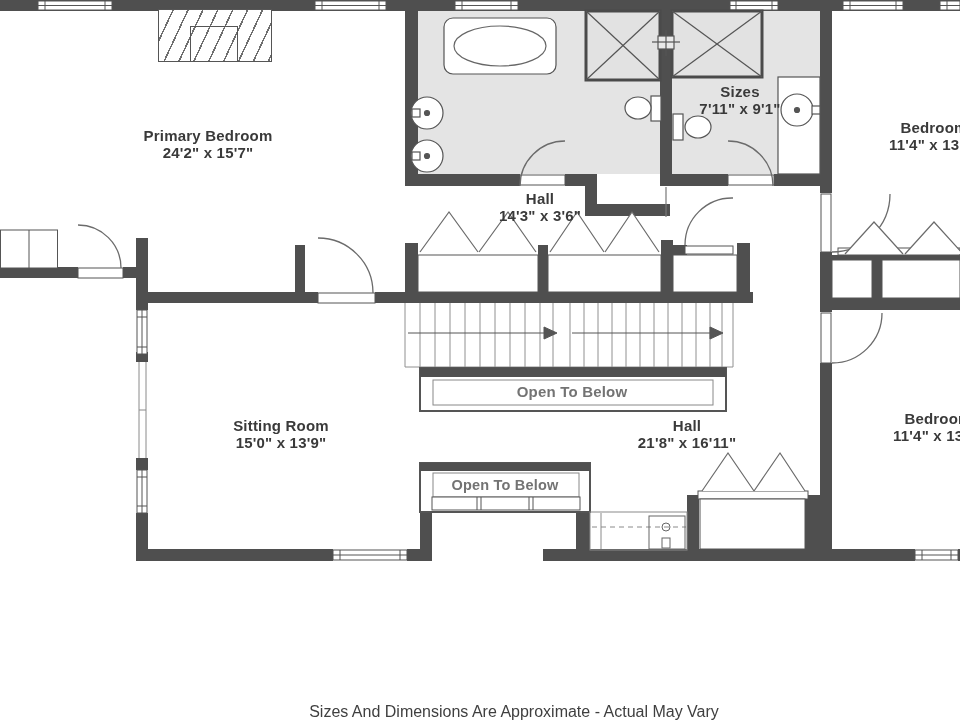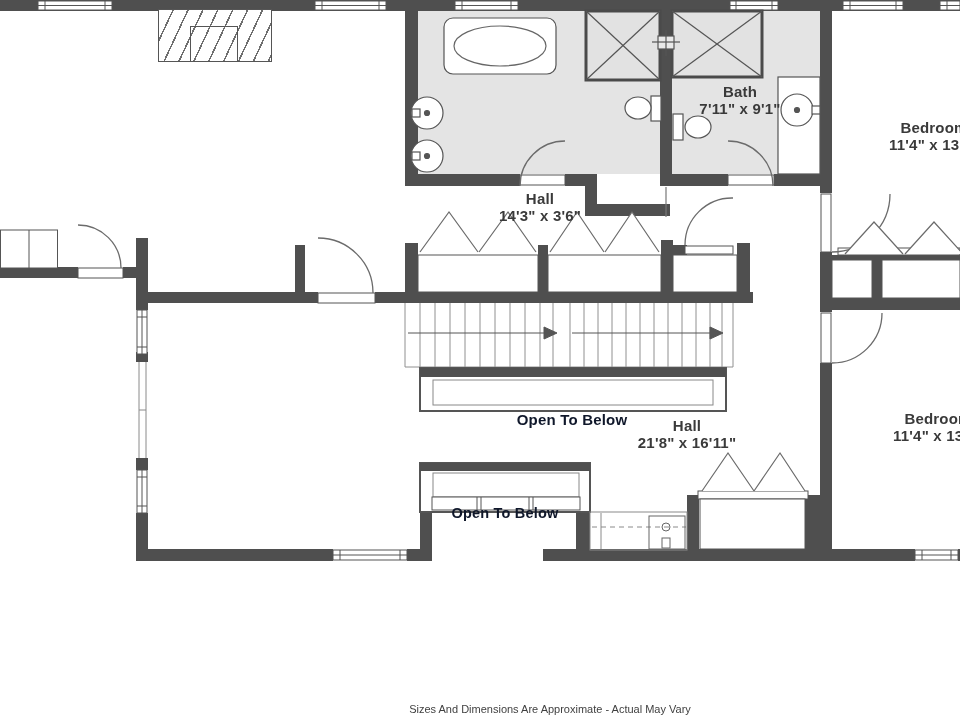--- a/index.html
+++ b/index.html
@@ -5,30 +5,30 @@
   html,body{margin:0;padding:0;background:#ffffff;}
   #plan{position:relative;width:960px;height:720px;background:#ffffff;overflow:hidden;
         font-family:"Liberation Sans",sans-serif;}
   #plan svg{position:absolute;left:0;top:0;}
   .w{fill:#4f4f4f;}
   .room-label{position:absolute;transform:translateX(-50%);text-align:center;
       font-weight:bold;font-size:15px;line-height:17px;color:#3a3a3a;
       letter-spacing:.2px;white-space:nowrap;}
   .room-label span{display:block;}
   .otb-label{position:absolute;transform:translateX(-50%);font-weight:bold;
-      font-size:15px;color:#0f172a;letter-spacing:.2px;white-space:nowrap;margin-top:28px;}
+      font-size:15px;color:#737373;letter-spacing:.2px;white-space:nowrap;}
   #fireplace{position:absolute;left:158px;top:9px;width:114px;height:53px;box-sizing:border-box;
       border:1.5px solid #555;
       background:repeating-linear-gradient(115deg,#ffffff 0 12px,#6f6f6f 12px 13.5px);}
   #fireplace-inner{position:absolute;left:31px;top:16px;width:48px;height:36px;
       border:1.5px solid #555;box-sizing:border-box;}
   #watermark{position:absolute;left:3px;top:686px;font-size:27px;letter-spacing:1px;
       color:#dcdcdc;font-weight:400;}
-  #disclaimer{position:absolute;left:550px;top:703px;transform:translateX(-50%);
-      font-size:11px;color:#3f3f3f;white-space:nowrap;text-align:right;}
+  #disclaimer{position:absolute;left:514px;top:703px;transform:translateX(-50%);
+      font-size:16px;color:#3f3f3f;white-space:nowrap;text-align:right;}
 </style>
 </head>
 <body>
 
 <div id="plan">
 
 <svg width="960" height="720" viewBox="0 0 960 720">
 
   <g>
     <rect x="418" y="11" width="242" height="163" fill="#e4e4e4"></rect>
@@ -293,32 +293,40 @@
     <rect x="662" y="538" width="8" height="10" stroke="#666"></rect>
   </g>
 
   <line x1="666" y1="187" x2="666" y2="217" stroke="#777" stroke-width="1.2"></line>
 </svg>
 
   <div id="fireplace">
     <div id="fireplace-inner" style="background:#ffffff00;"></div>
   </div>
 
+  <div class="room-label" style="left:208px;top:127px;">
+    <span>Primary Bedroom</span>
+    <span>24'2" x 15'7"</span>
+  </div>
   <div class="room-label" style="left:740px;top:83px;">
-    <span>Bath</span>
+    <span>Sizes</span>
     <span>7'11" x 9'1"</span>
   </div>
   <div class="room-label" style="left:934px;top:119px;">
     <span>Bedroom</span>
     <span>11'4" x 13'6"</span>
   </div>
   <div class="room-label" style="left:540px;top:190px;">
     <span>Hall</span>
     <span>14'3" x 3'6"</span>
   </div>
+  <div class="room-label" style="left:281px;top:417px;">
+    <span>Sitting Room</span>
+    <span>15'0" x 13'9"</span>
+  </div>
   <div class="room-label" style="left:687px;top:417px;">
     <span>Hall</span>
     <span>21'8" x 16'11"</span>
   </div>
   <div class="room-label" style="left:938px;top:410px;">
     <span>Bedroom</span>
     <span>11'4" x 13'6"</span>
   </div>
 
   <div class="otb-label" style="left:572px;top:383px;">Open To Below</div>

